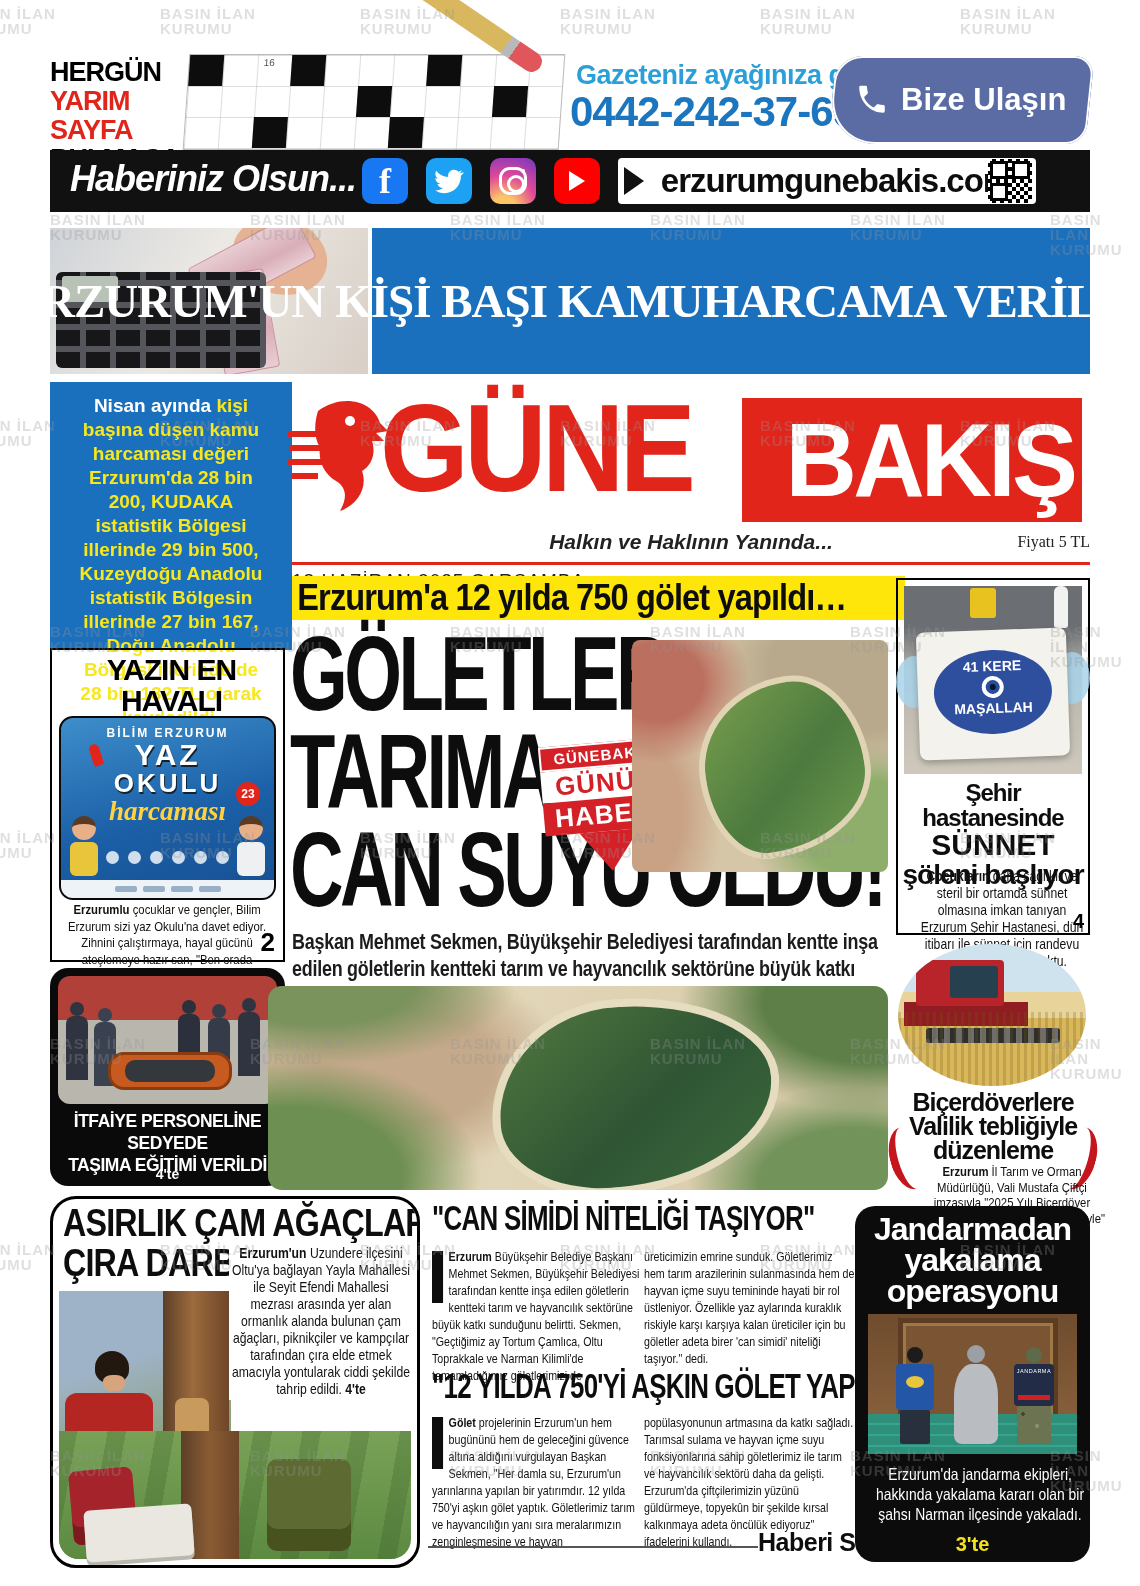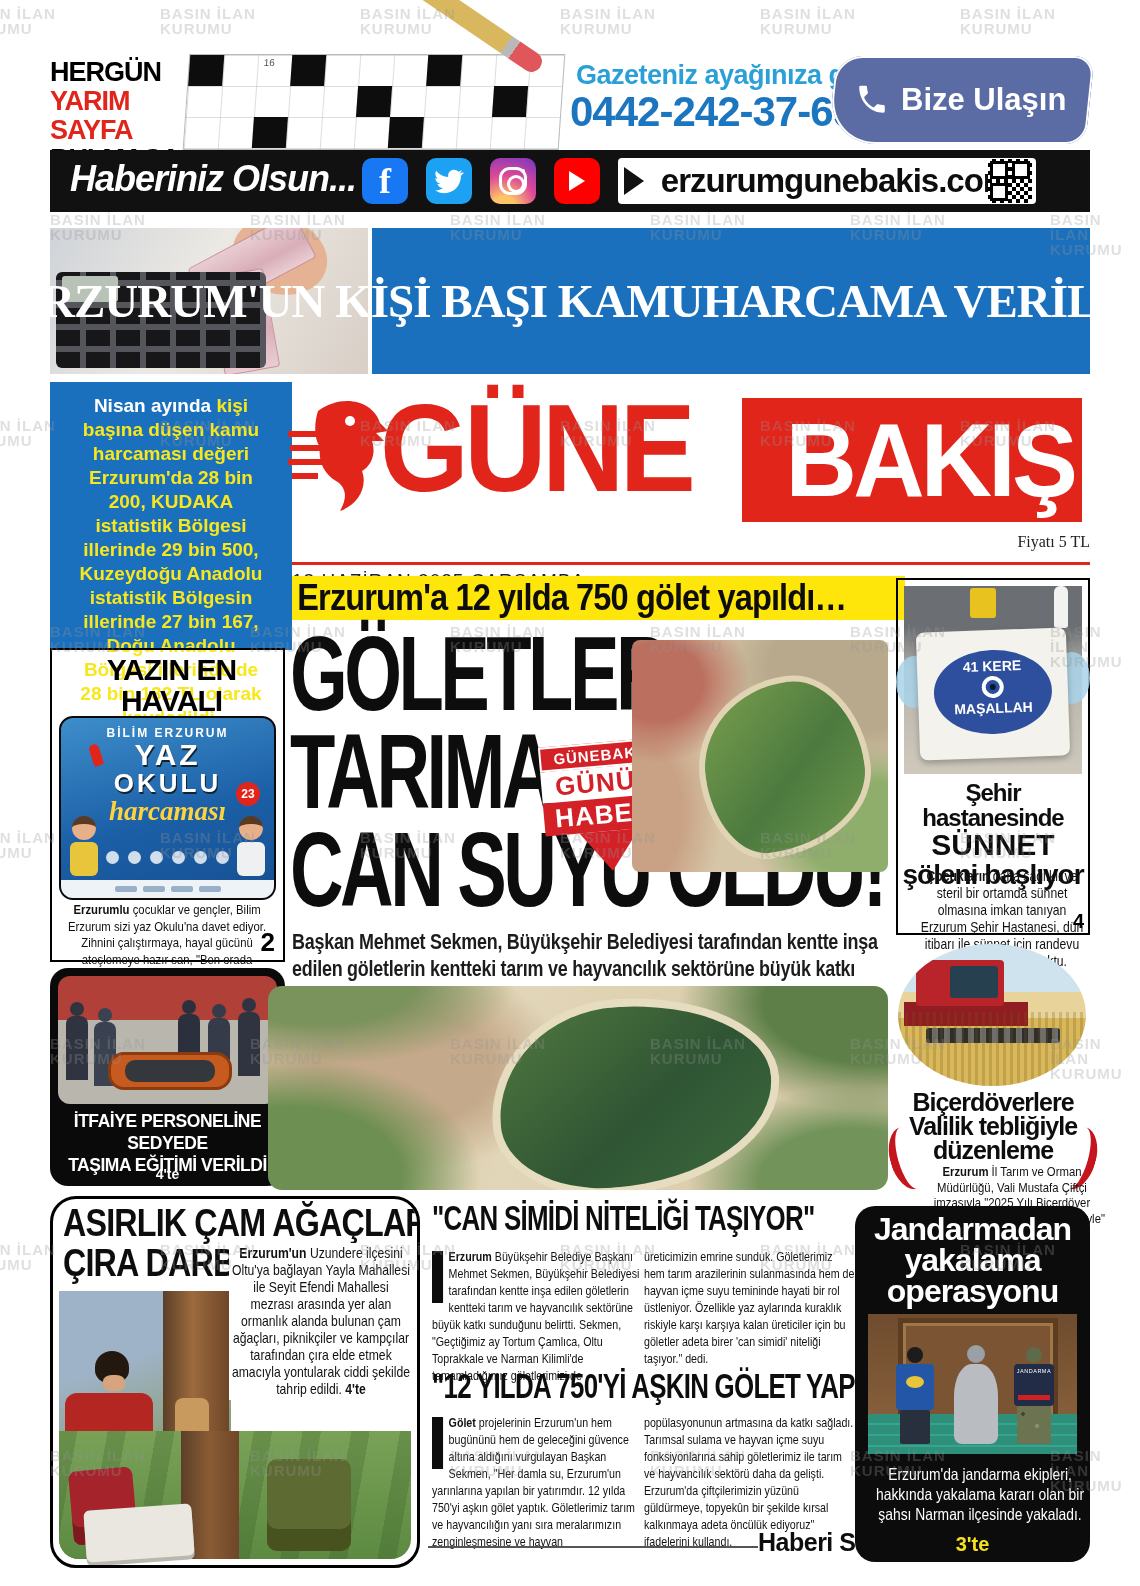--- a/index.html
+++ b/index.html
@@ -291,20 +291,21 @@
       <path d="M30 20 C55 2 85 10 92 32 L100 40 L88 42 L96 50 L84 50 C88 62 84 74 74 80 C80 96 70 114 52 120 C60 106 58 96 48 90 C36 83 30 70 32 56 C26 48 26 32 30 20 Z"></path>
       <circle cx="62" cy="30" r="5" fill="#fff"></circle>
     </g>
   </svg>
   <div class="abs gune">GÜNE</div>
   <div class="abs bakisbox">
     <span>BAKIŞ</span>
   </div>
   <div class="abs dateline">
     <span class="d">18 HAZİRAN 2025 ÇARŞAMBA</span>
+    <span class="m">Halkın ve Haklının Yanında...</span>
     <span class="p">Fiyatı 5 TL</span>
   </div>
   <div class="abs redrule"></div>
 
   <div class="abs kicker">
     <span>Erzurum'a 12 yılda 750 gölet yapıldı…</span>
   </div>
   <div class="bigline" style="left:290px;top:624px">GÖLETLER</div>
   <div class="bigline" style="left:290px;top:722px">TARIMA</div>
   <div class="bigline" style="left:290px;top:820px">CAN SUYU OLDU!</div>

